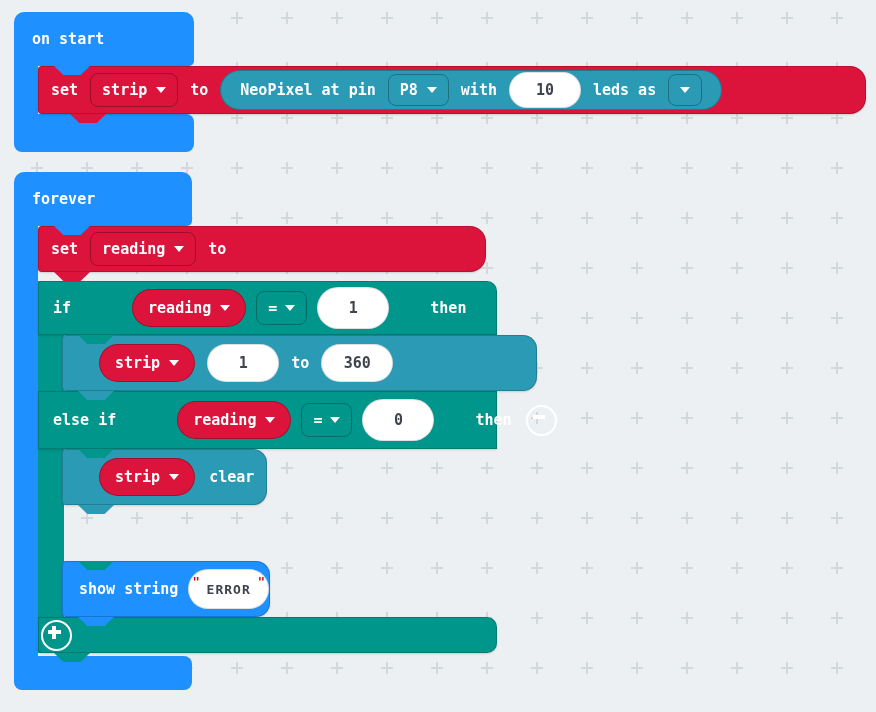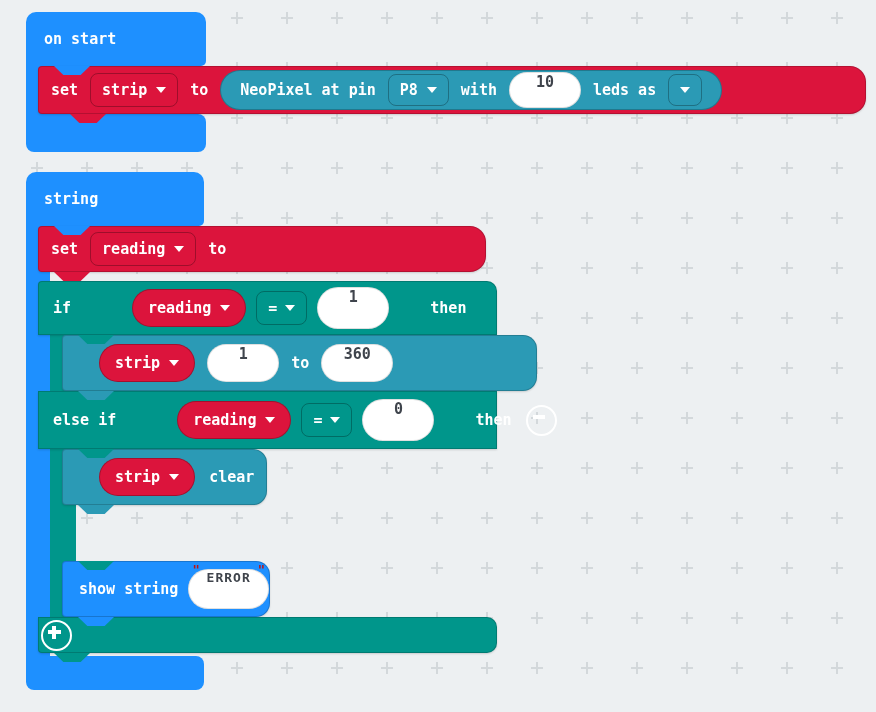--- a/index.html
+++ b/index.html
@@ -8,21 +8,21 @@
     background:#edf0f2;
     font-family:"DejaVu Sans Mono","Liberation Mono",monospace;
     font-weight:bold;color:#fff;font-size:15px;
   }
   
   .cross{position:absolute;width:12px;height:12px;pointer-events:none;}
   .cross::before,.cross::after{content:"";position:absolute;background:#d3d8db;}
   .cross::before{left:0;top:5px;width:12px;height:2px;}
   .cross::after{left:5px;top:0;width:2px;height:12px;}
   
-  .struct{position:absolute;box-sizing:border-box;margin-left:12px;}
+  .struct{position:absolute;box-sizing:border-box;}
   .blue{background:#1E90FF;}
   .teal{background:#00968B;}
   .npteal{background:#2B9AB5;}
   .crimson{background:#DC143C;}
   
   .blk{
     position:absolute;box-sizing:border-box;display:flex;align-items:center;
     border:1px solid rgba(0,0,0,.18);box-shadow:0 1px 2px rgba(0,0,0,.15);
   }
   .lbl{white-space:nowrap;}
@@ -35,21 +35,21 @@
   }
   .dd.small{height:30px;}
   .caret{width:0;height:0;border-left:5px solid transparent;border-right:5px solid transparent;border-top:6px solid #fff;}
   
   .vpill{
     display:flex;align-items:center;gap:9px;height:36px;padding:0 15px;
     background:#DC143C;border:1.6px solid rgba(0,0,0,.25);border-radius:999px;white-space:nowrap;cursor:pointer;
   }
   
   .wpill{
-    display:flex;align-items:flex-start;justify-content:center;height:36px;min-width:46px;padding:0 12px;
+    display:flex;align-items:center;justify-content:center;height:36px;min-width:46px;padding:0 12px;
     background:#fff;border:1px solid rgba(0,0,0,.12);border-radius:999px;
     color:#3f444c;white-space:nowrap;cursor:text;
   }
   
   .pinblk{
     display:flex;align-items:center;gap:10px;height:38px;padding:0 16px;
     background:#A32626;border:1.6px solid rgba(0,0,0,.25);border-radius:999px;white-space:nowrap;
   }
   .pindd{
     display:flex;align-items:center;gap:7px;height:28px;padding:0 10px;
@@ -351,21 +351,21 @@
       <span class="lbl">leds as</span>
       <div class="dd small">
         <span class="caret"></span>
       </div>
     </div>
   </div>
   <div class="tab blue" style="left:54px;top:66px;z-index:3;"></div>
   <div class="tab crimson" style="left:70px;top:114px;z-index:3;"></div>
 
   <div class="struct blue" style="left:14px;top:172px;width:178px;height:54px;border-radius:10px 10px 5px 0;display:flex;align-items:center;padding-left:18px;">
-    <span class="lbl">string</span>
+    <span class="lbl">forever</span>
   </div>
   <div class="struct blue" style="left:14px;top:226px;width:24px;height:430px;"></div>
   <div class="struct blue" style="left:14px;top:656px;width:178px;height:34px;border-radius:0 8px 8px 8px;"></div>
 
   <div class="blk crimson" style="left:38px;top:226px;width:448px;height:46px;border-radius:4px 16px 16px 4px;gap:12px;padding-left:12px;z-index:2;">
     <span class="lbl">set</span>
     <div class="dd">
       <span>reading</span>
       <span class="caret"></span>
     </div>

